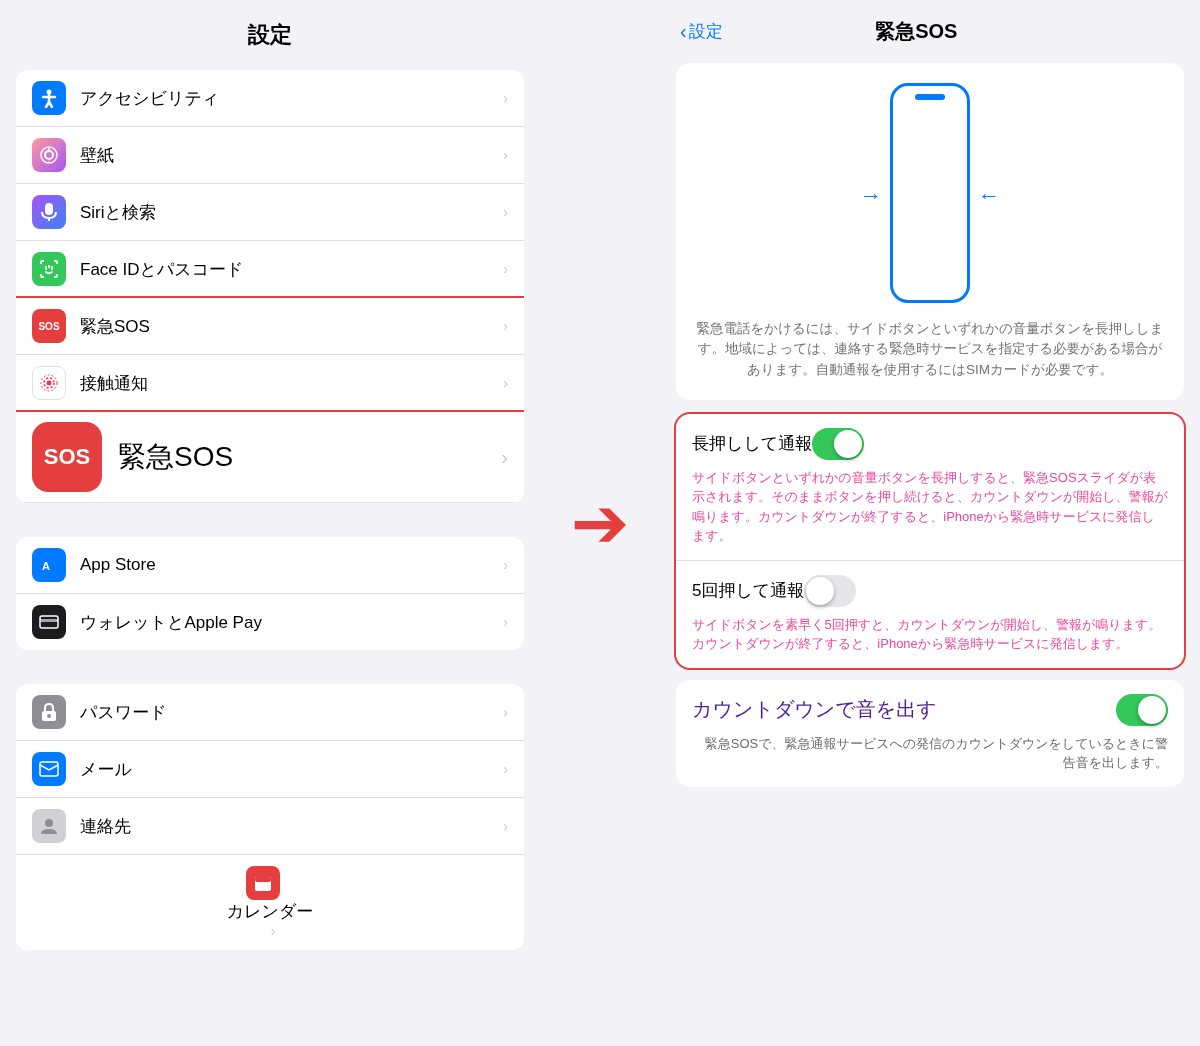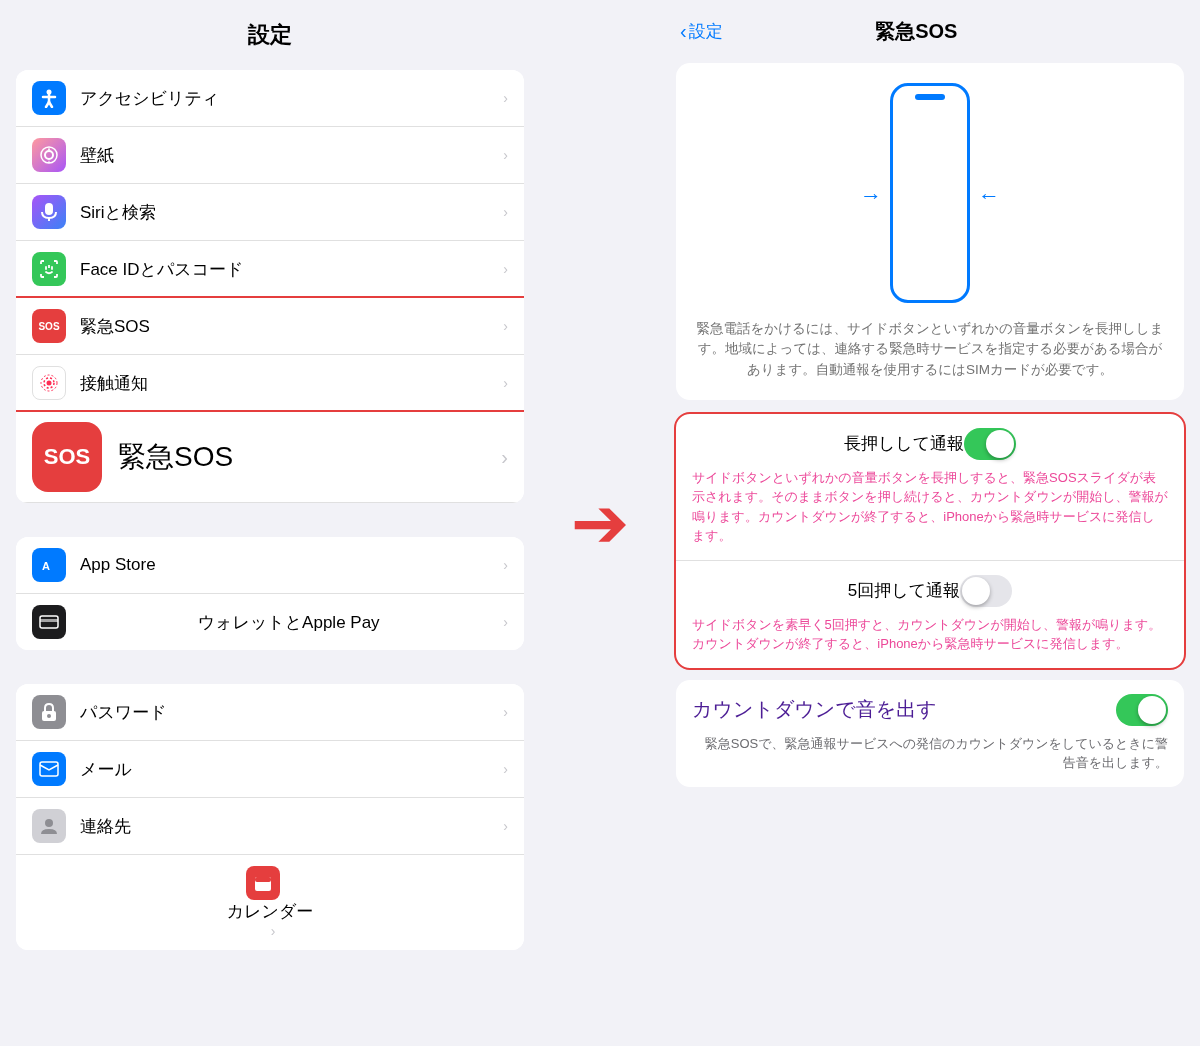--- a/index.html
+++ b/index.html
@@ -43,21 +43,20 @@
       align-items: center;
       padding: 11px 16px;
       border-bottom: 0.5px solid #e0e0e0;
       background: #fff;
       cursor: pointer;
       position: relative;
     }
 
     .settings-item:last-child {
       border-bottom: none;
-      text-align: center;
     }
 
     .icon-wrap {
       width: 34px;
       height: 34px;
       border-radius: 8px;
       display: flex;
       align-items: center;
       justify-content: center;
       margin-right: 14px;
@@ -264,21 +263,21 @@
       border-bottom: 0.5px solid #e0e0e0;
     }
 
     .toggle-item:last-child {
       border-bottom: none;
     }
 
     .toggle-row {
       display: flex;
       align-items: center;
-      justify-content: center;
+      justify-content: flex-start;
       margin-bottom: 8px;
     }
 
     .toggle-label {
       font-size: 17px;
       color: #000;
     }
 
     .toggle-switch {
       width: 52px;

